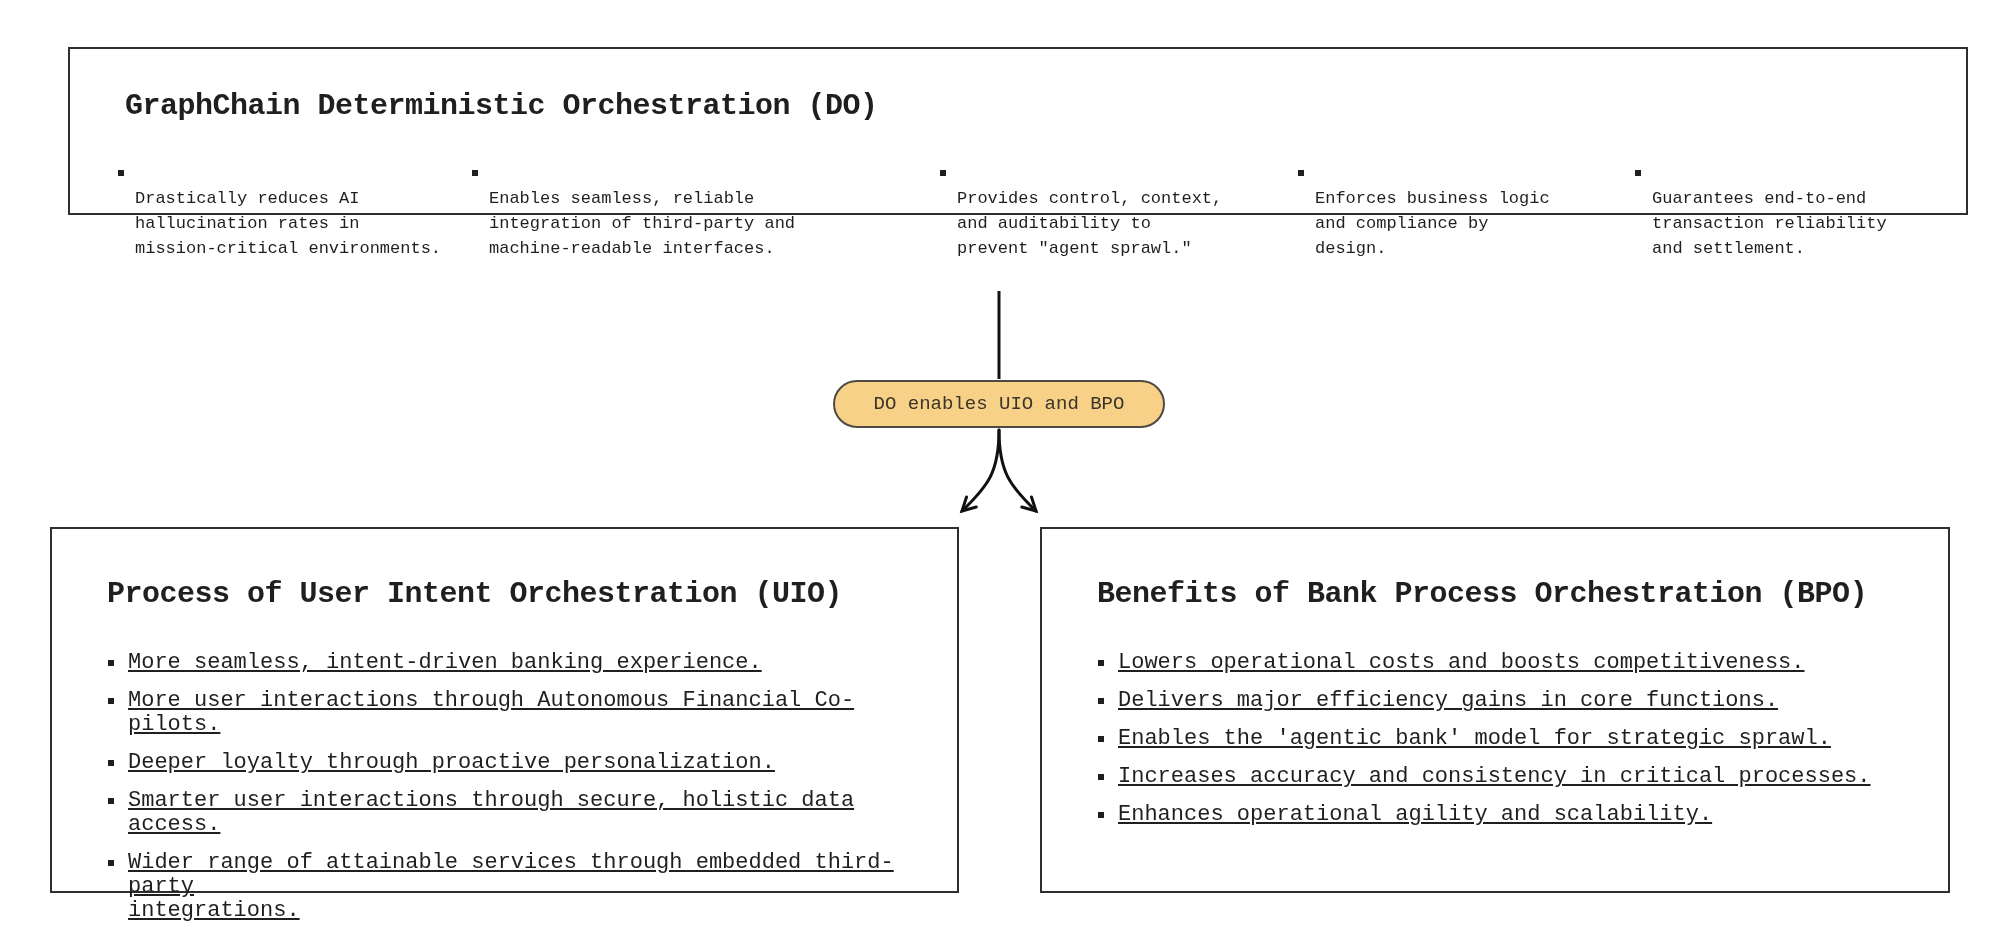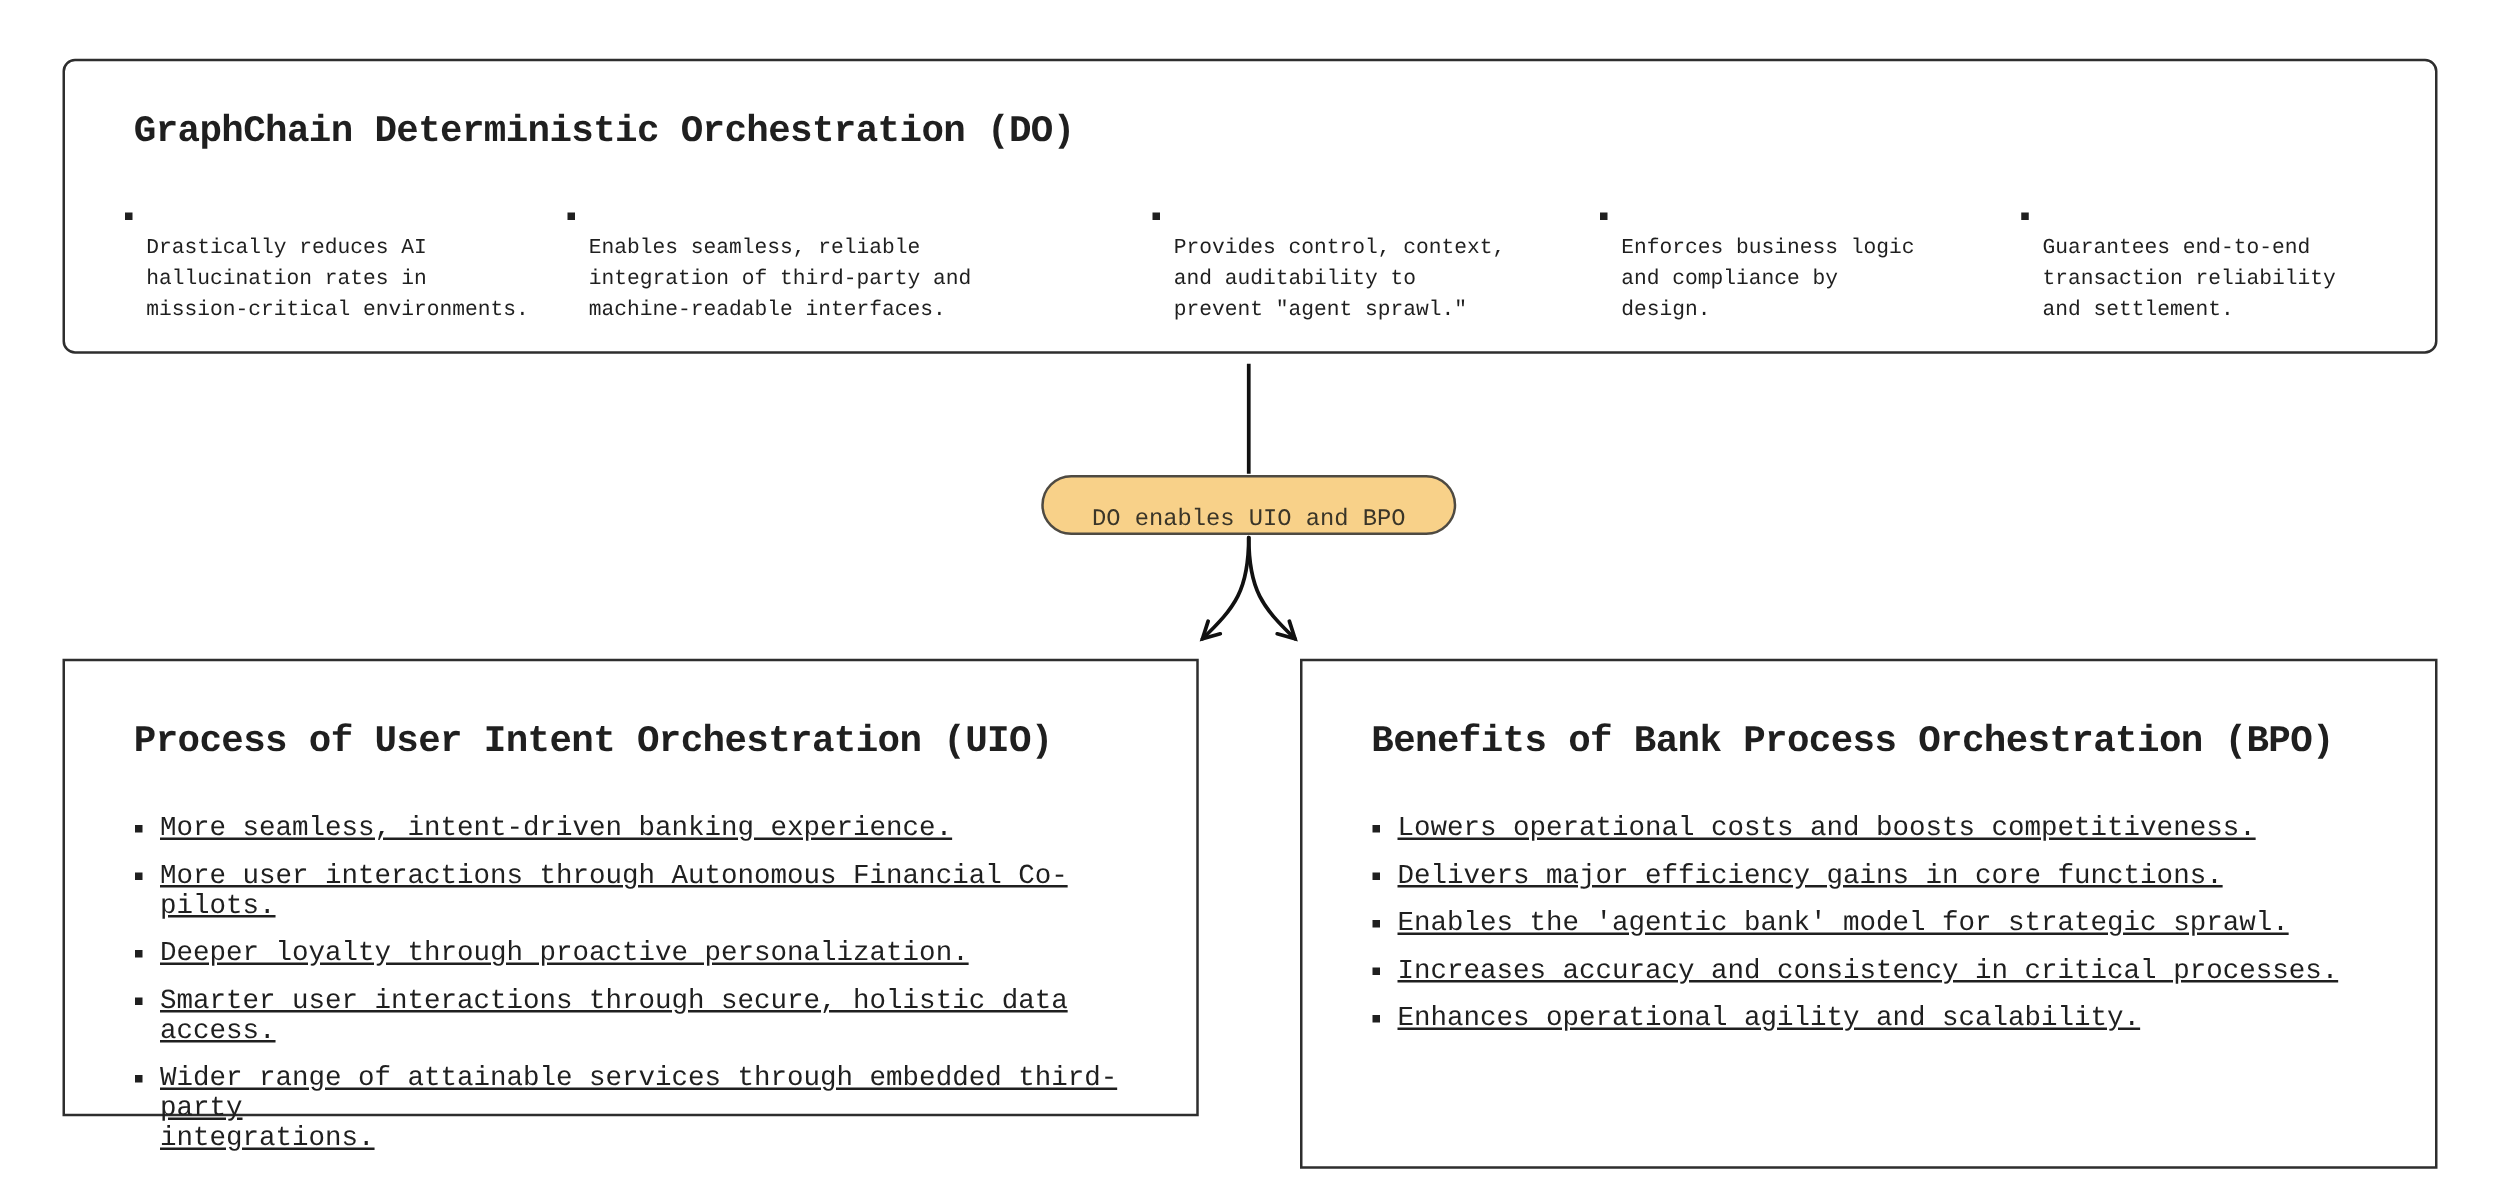--- a/index.html
+++ b/index.html
@@ -18,23 +18,23 @@
     font-family:"Liberation Mono","DejaVu Sans Mono",monospace;
     color:var(--c-text);
     overflow:hidden;
   }
   .box{
     position:absolute;
     border:2px solid var(--c-border);
     background:#ffffff;
     box-sizing:border-box;
   }
-  .box-top{left:50px;top:47px;width:1900px;height:236px;border-radius:10px;}
+  .box-top{left:68px;top:47px;width:1900px;height:168px;}
   .box-uio{left:50px;top:527px;width:909px;height:366px;}
-  .box-bpo{left:1040px;top:527px;width:910px;height:408px;}
+  .box-bpo{left:1040px;top:527px;width:910px;height:366px;}
   .box-title{
     position:absolute;
     margin:0;
     font-size:30px;
     font-weight:bold;
     letter-spacing:-0.5px;
     white-space:nowrap;
     color:var(--c-text);
   }
   .box-top .box-title{left:55px;top:40px;}
@@ -84,21 +84,21 @@
 
   
   .pill{
     position:absolute;
     left:833px;top:380px;
     width:332px;height:48px;
     box-sizing:border-box;
     background:var(--c-pill-fill);
     border:2px solid var(--c-pill-border);
     border-radius:24px;
-    display:flex;align-items:flex-end;justify-content:center;
+    display:flex;align-items:center;justify-content:center;
     font-size:19px;
     color:var(--c-pill-text);
     white-space:nowrap;
   }
 
   .connector{
     position:absolute;
     left:0;top:0;
     width:1999px;height:944px;
     pointer-events:none;

